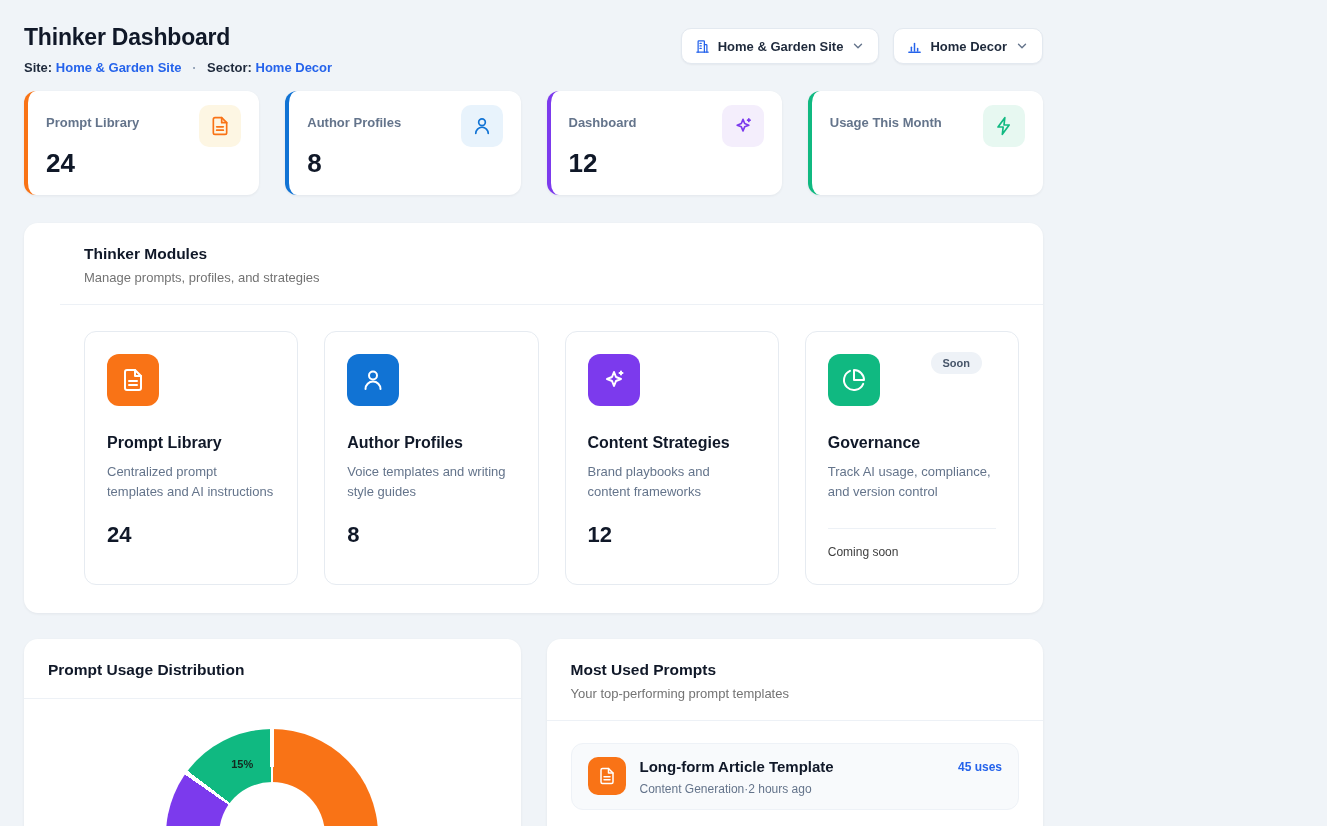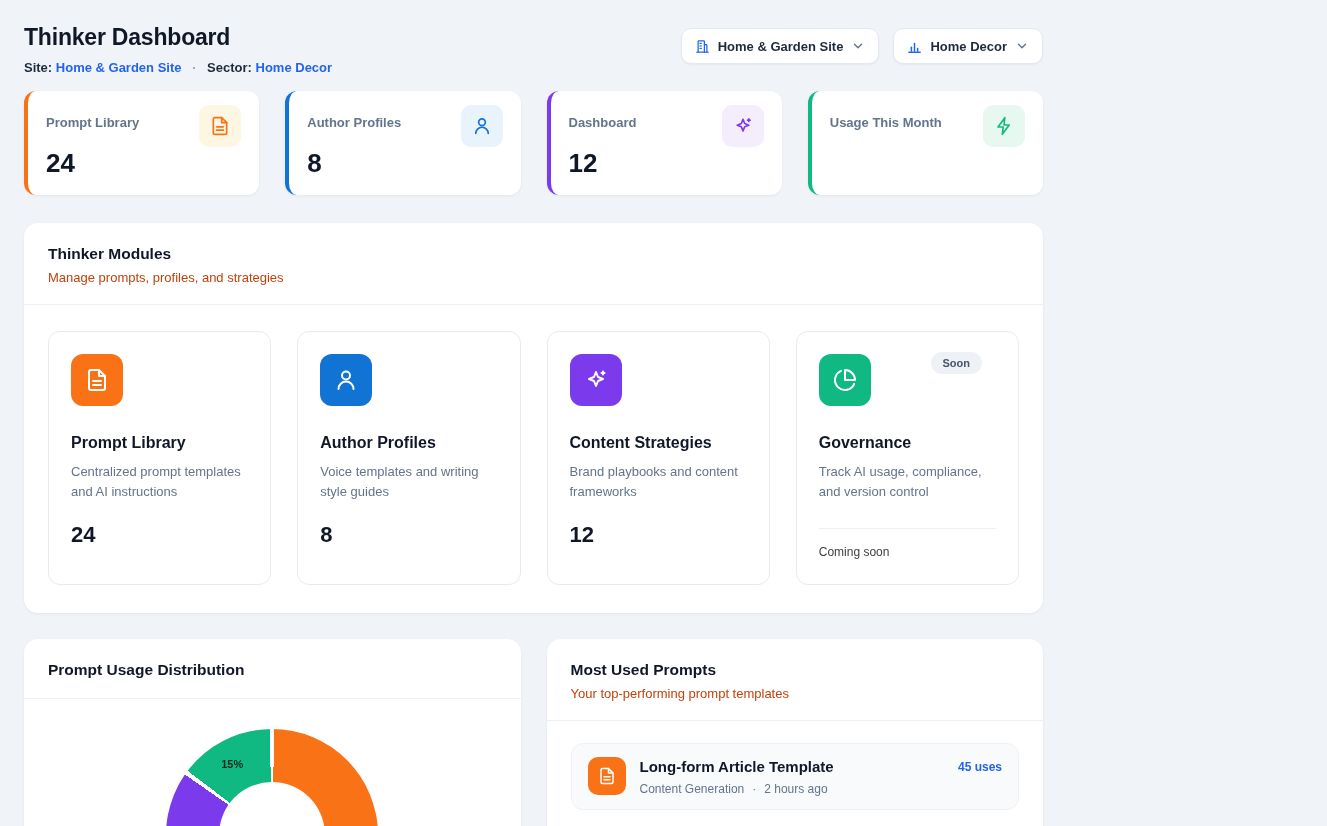--- a/index.html
+++ b/index.html
@@ -38,25 +38,25 @@
   .stat-iconbox {
     width:42px; height:42px; border-radius:10px; background:var(--tint,#eee);
     color:var(--accent,#999); display:flex; align-items:center; justify-content:center; flex:none;
   }
   .stat-value { font-size:26px; font-weight:800; color:#101828; margin-top:1px; }
 
   
   .card { background:#fff; border-radius:14px; box-shadow:0 1px 3px rgba(15,23,42,.06); }
   .card-head { padding:22px 24px 19px; }
   .card-title { font-size:15.5px; font-weight:700; color:#101828; }
-  .card-sub { font-size:13px; color:#c2410c; margin-top:7px; }
+  .card-sub { font-size:13px; color:#737373; margin-top:7px; }
   .divider { height:1px; background:#edf1f6; }
 
   
-  .modules-card { margin-bottom:26px; }
+  .modules-card { margin-bottom:26px;padding-left:36px; }
   .modules-grid { display:grid; grid-template-columns:repeat(4,1fr); gap:26px; padding:26px 24px 28px; }
   .module-card {
     position:relative; border:1px solid #e6ebf1; border-radius:12px; background:#fff;
     padding:22px; min-height:254px; cursor:pointer;
   }
   .module-icon {
     width:52px; height:52px; border-radius:12px; background:var(--accent,#999); color:#fff;
     display:flex; align-items:center; justify-content:center;
   }
   .module-title { margin-top:28px; font-size:16px; font-weight:700; color:#101828; }
@@ -80,21 +80,21 @@
   .prompt-item {
     margin:22px 24px; background:#f8fafc; border:1px solid #eef2f7; border-radius:12px;
     padding:13px 16px; display:flex; align-items:flex-start; gap:14px; cursor:pointer;
   }
   .prompt-iconbox {
     width:38px; height:38px; border-radius:10px; background:var(--accent,#f97316); color:#fff;
     display:flex; align-items:center; justify-content:center; flex:none;
   }
   .prompt-info { flex:1; padding-top:1px; }
   .prompt-title { font-size:15px; font-weight:700; color:#101828; }
-  .prompt-meta { margin-top:7px; font-size:12px; color:#64748b; display:flex; align-items:center; gap:8px; }
+  .prompt-meta { margin-top:7px; font-size:12px; color:#64748b; display:flex; align-items:center; }
   .prompt-uses { font-size:12px; font-weight:700; color:#2563eb; padding-top:3px; }
 </style>
 </head>
 <body>
 
 <div class="page">
 
   <header class="topbar">
     <div>
       <h1 class="page-title">Thinker Dashboard</h1>
@@ -262,21 +262,21 @@
   <section class="bottom-grid">
 
     <div class="card bottom-card">
       <div class="card-head">
         <div class="card-title">Prompt Usage Distribution</div>
       </div>
       <div class="divider"></div>
       <div class="chart-area">
         <div class="donut" id="donut" style="background: conic-gradient(transparent 0%, transparent 0.35%, rgb(249, 115, 22) 0.35%, rgb(249, 115, 22) 44.65%, transparent 44.65%, transparent 45%, transparent 45%, transparent 73%, transparent 73%, transparent 73.35%, rgb(124, 58, 237) 73.35%, rgb(124, 58, 237) 84.65%, transparent 84.65%, transparent 85%, transparent 85%, transparent 85.35%, rgb(16, 185, 129) 85.35%, rgb(16, 185, 129) 99.65%, transparent 99.65%, transparent 100%);">
           <div class="donut-hole"></div>
-          <span class="donut-label" id="donut-label" style="left: 66px; top: 34.7195px;">15%</span>
+          <span class="donut-label" id="donut-label" style="left: 76px; top: 34.7195px;">15%</span>
         </div>
       </div>
     </div>
 
     <div class="card bottom-card">
       <div class="card-head">
         <div class="card-title">Most Used Prompts</div>
         <div class="card-sub">Your top-performing prompt templates</div>
       </div>
       <div class="divider"></div>

